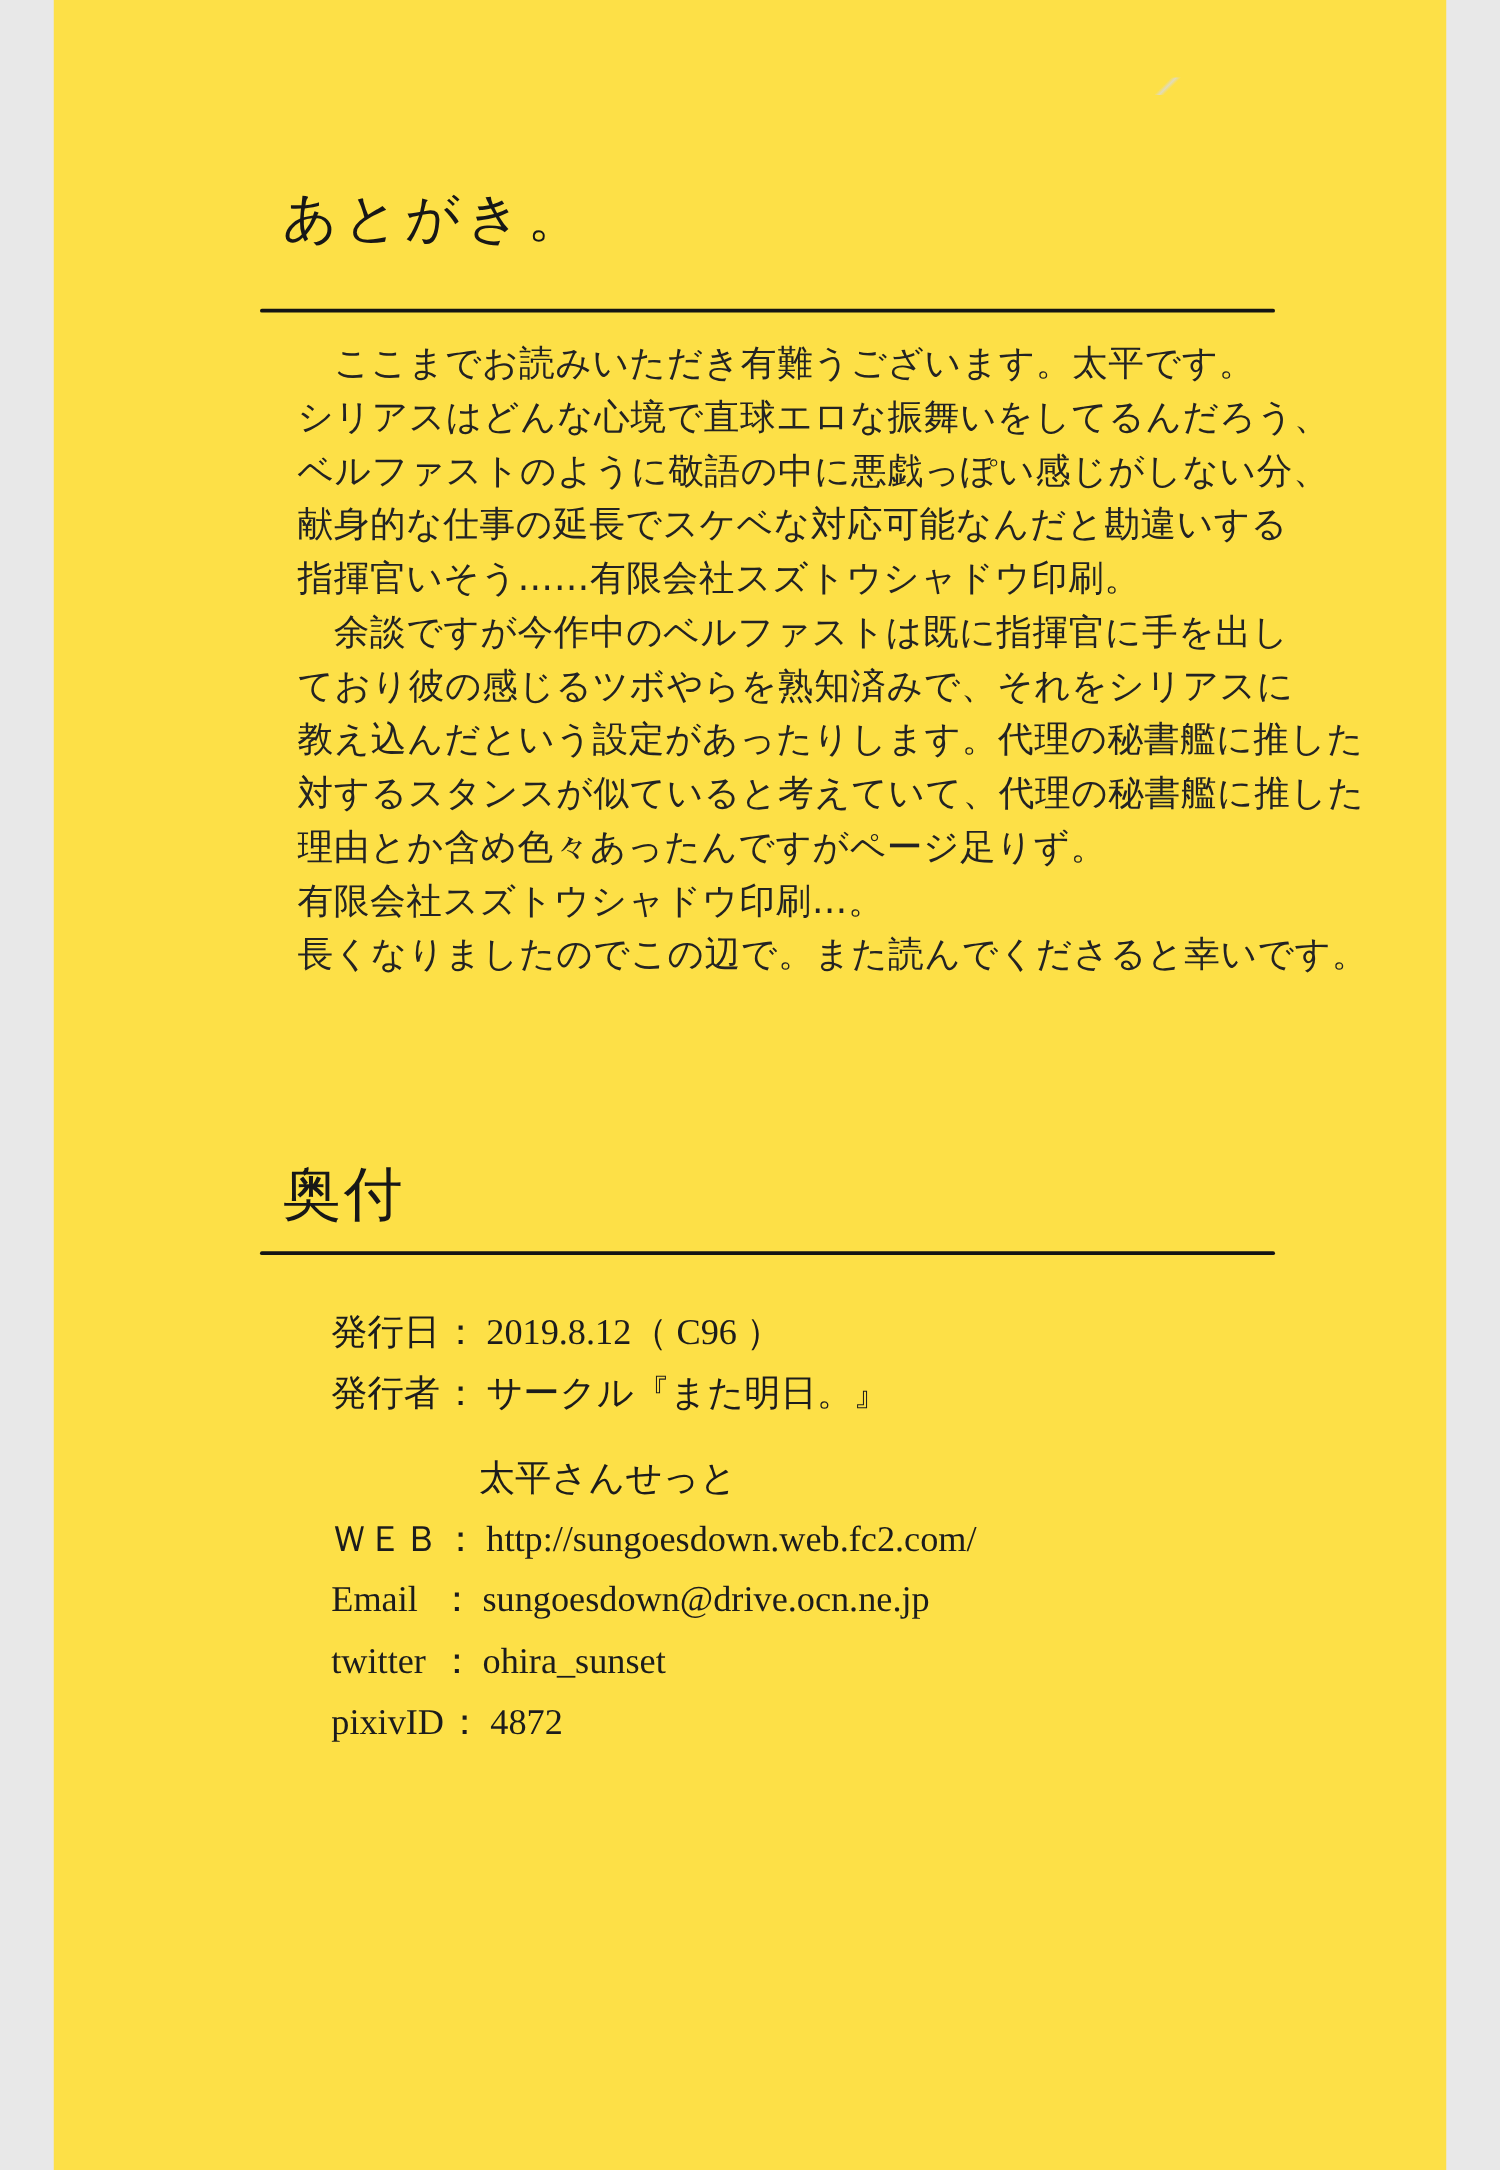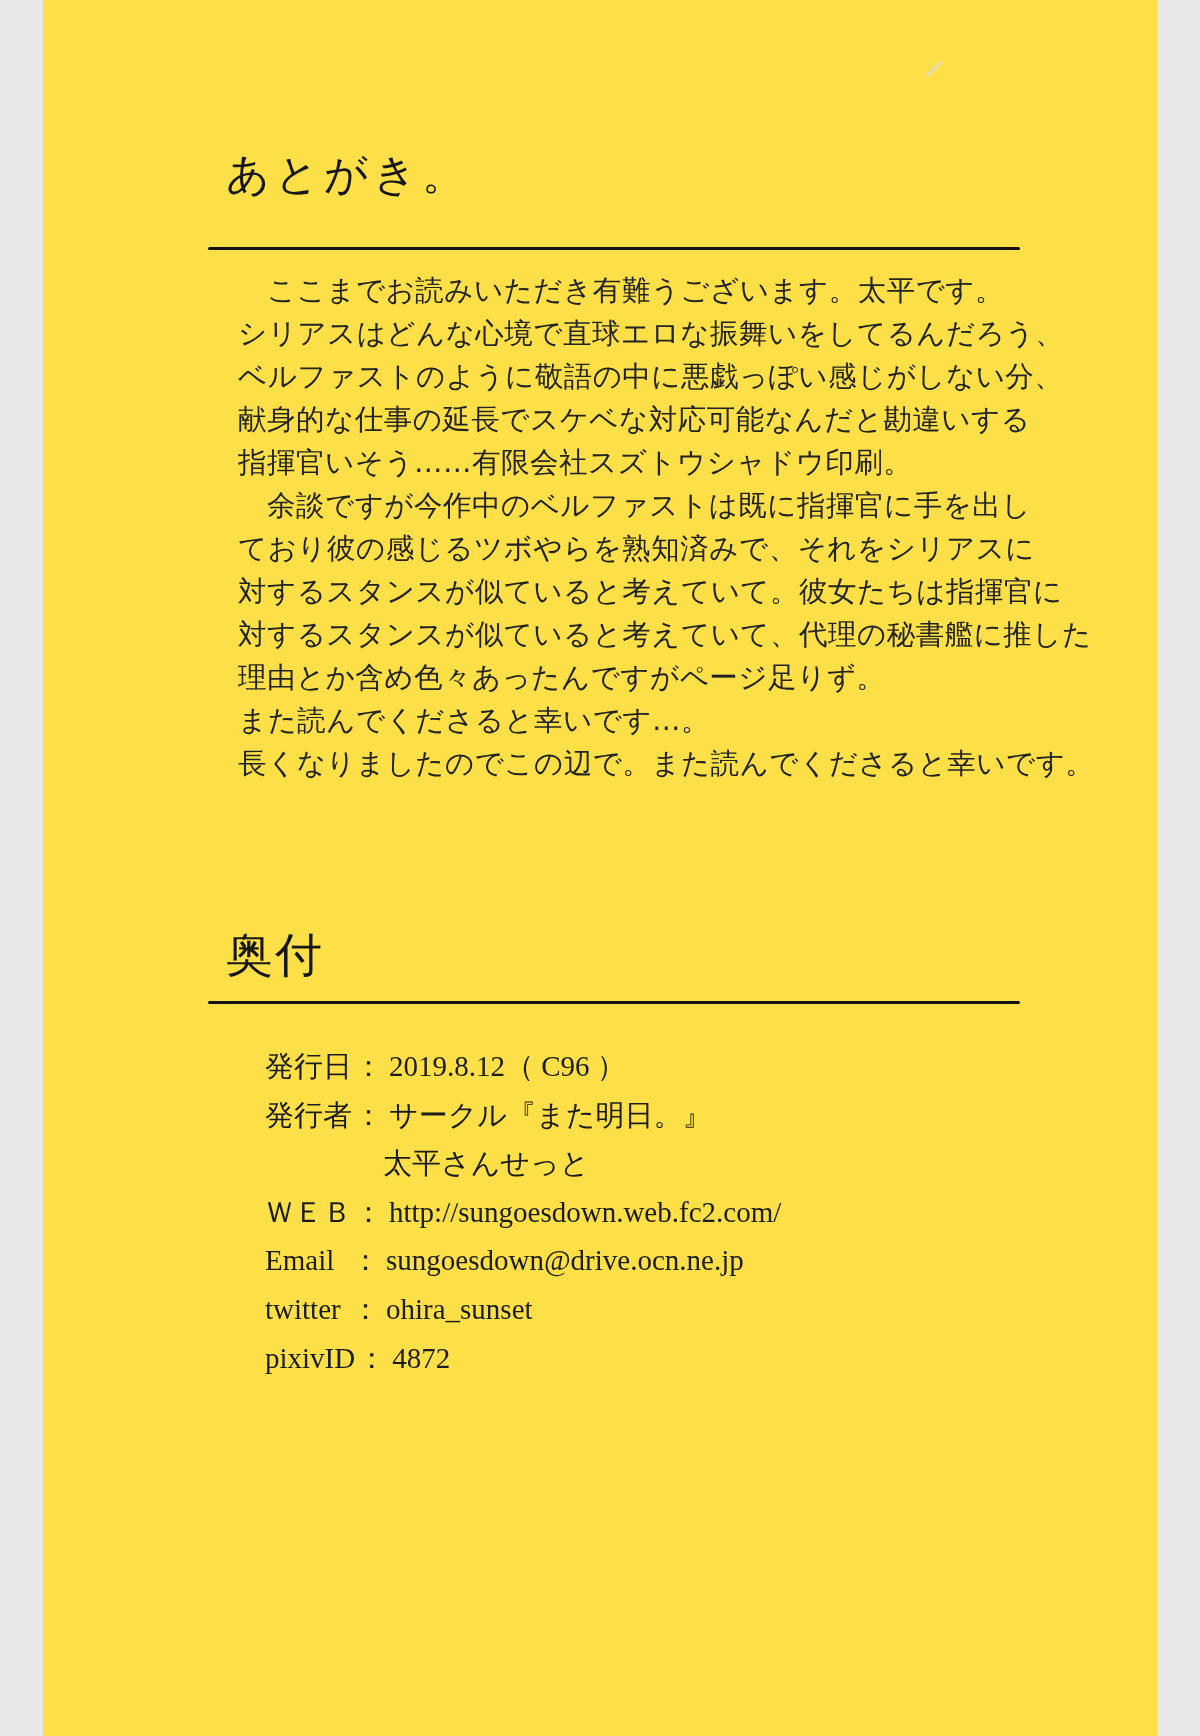--- a/index.html
+++ b/index.html
@@ -70,20 +70,21 @@
   .colophon-row .label {
     display: inline-block;
     min-width: 84px;
   }
   .colophon-row .sep {
     display: inline-block;
     margin: 0 6px 0 2px;
   }
   .colophon-row.indent {
     padding-left: 118px;
+    margin-top: 20px;
   }
 </style>
 </head>
 <body>
 
 <div class="page">
 
   <div class="scan-artifact"></div>
 
   <div class="section-title afterword-title">あとがき。</div>
@@ -91,24 +92,24 @@
   <div class="rule rule-1"></div>
 
   <div class="afterword-body">
     <div class="afterword-line">　ここまでお読みいただき有難うございます。太平です。</div>
     <div class="afterword-line">シリアスはどんな心境で直球エロな振舞いをしてるんだろう、</div>
     <div class="afterword-line">ベルファストのように敬語の中に悪戯っぽい感じがしない分、</div>
     <div class="afterword-line">献身的な仕事の延長でスケベな対応可能なんだと勘違いする</div>
     <div class="afterword-line">指揮官いそう……有限会社スズトウシャドウ印刷。</div>
     <div class="afterword-line">　余談ですが今作中のベルファストは既に指揮官に手を出し</div>
     <div class="afterword-line">ており彼の感じるツボやらを熟知済みで、それをシリアスに</div>
-    <div class="afterword-line">対するスタンスが似ていると考えていて。彼女たちは指揮官に</div>
+    <div class="afterword-line">教え込んだという設定があったりします。代理の秘書艦に推した</div>
     <div class="afterword-line">対するスタンスが似ていると考えていて、代理の秘書艦に推した</div>
     <div class="afterword-line">理由とか含め色々あったんですがページ足りず。</div>
-    <div class="afterword-line">また読んでくださると幸いです…。</div>
+    <div class="afterword-line">有限会社スズトウシャドウ印刷…。</div>
     <div class="afterword-line">長くなりましたのでこの辺で。また読んでくださると幸いです。</div>
   </div>
 
   <div class="section-title colophon-title">奥付</div>
 
   <div class="rule rule-2"></div>
 
   <div class="colophon-list">
 
     <div class="colophon-row">

